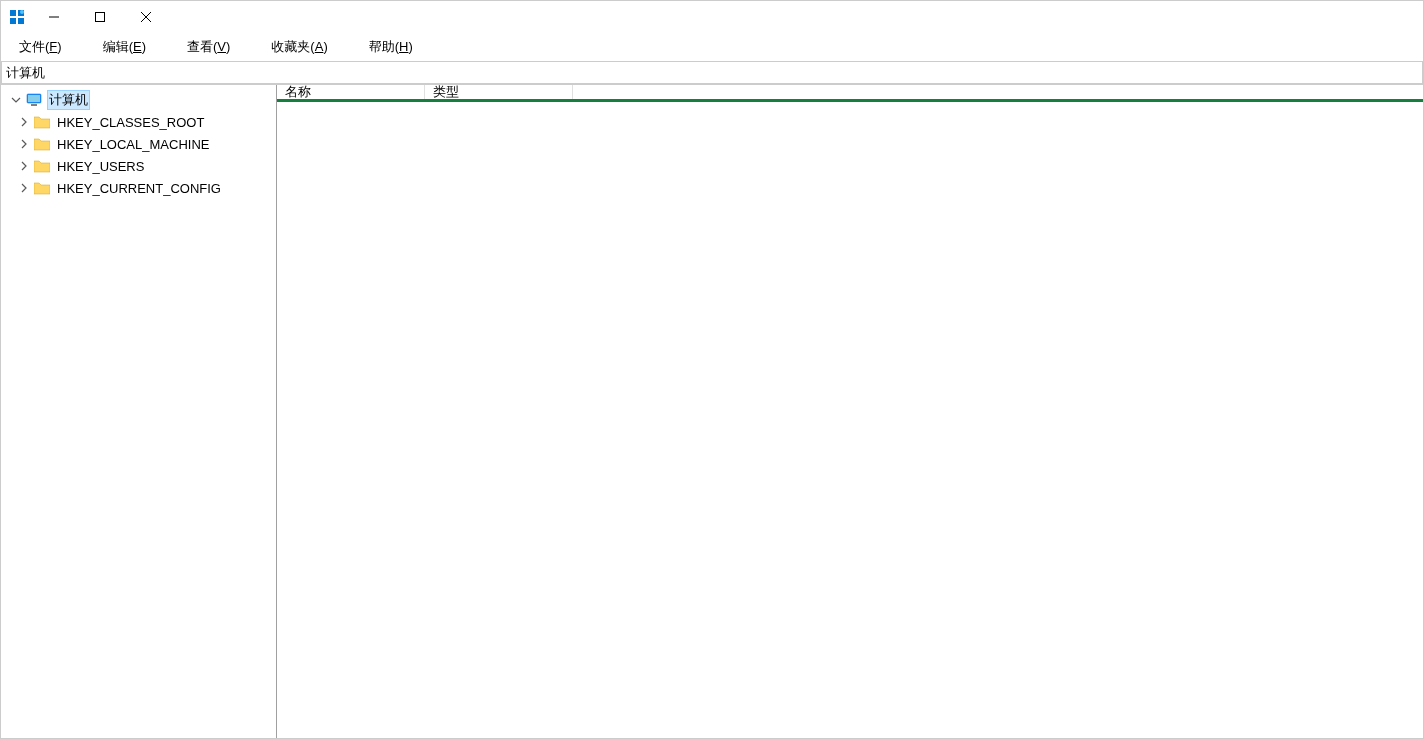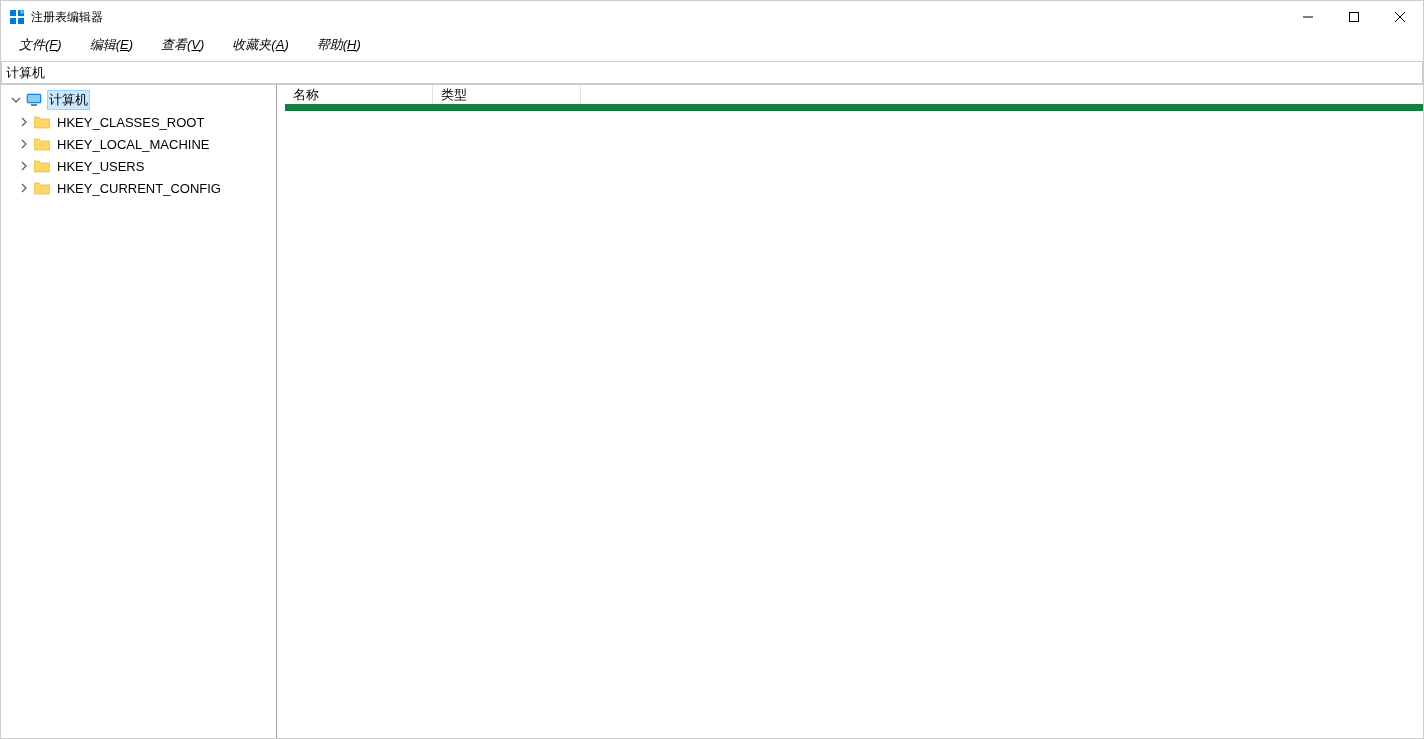--- a/index.html
+++ b/index.html
@@ -45,25 +45,24 @@
       width: 46px;
       height: 100%;
       display: flex;
       align-items: center;
       justify-content: center;
       cursor: pointer;
     }
     .menubar {
       height: 28px;
       display: flex;
-      align-items: flex-start;
+      align-items: center;
       padding: 0 8px;
-      gap: 8px;
-      background: #ffffff;
-      font-style: italic;
+      gap: 21px;
+      background: #ffffff;
     }
     .menu-item {
       padding: 3px 10px;
       font-size: 13px;
       cursor: pointer;
       color: #000000;
     }
     .menu-item .underline {
       text-decoration: underline;
     }
@@ -129,23 +128,22 @@
       padding: 0 1px;
     }
     .list-panel {
       flex: 1;
       display: flex;
       flex-direction: column;
       background: #ffffff;
     }
     .list-header {
       display: flex;
-      height: 26px;
-      border-bottom: 7px solid #15803d;
-      margin-left: 8px;
+      height: 17px;
+      border-bottom: 3px solid #15803d;
     }
     .list-header-col {
       display: flex;
       align-items: center;
       padding: 0 8px;
       font-size: 13px;
       border-right: 1px solid #e0e0e0;
       cursor: pointer;
       color: #000000;
     }
@@ -159,21 +157,20 @@
 <div class="titlebar">
   <span class="titlebar-icon">
     <svg width="16" height="16" viewBox="0 0 16 16">
       <rect x="1" y="1" width="6" height="6" fill="#0078d4"></rect>
       <rect x="9" y="1" width="6" height="6" fill="#0078d4"></rect>
       <rect x="1" y="9" width="6" height="6" fill="#0078d4"></rect>
       <rect x="9" y="9" width="6" height="6" fill="#0078d4"></rect>
       <circle cx="13" cy="3" r="2" fill="#4cc2ff"></circle>
     </svg>
   </span>
-  <span class="titlebar-title">注册表编辑器</span>
   <div class="titlebar-controls">
     <div class="titlebar-btn">
       <svg width="10" height="10" viewBox="0 0 10 10">
           <line x1="0" y1="5" x2="10" y2="5" stroke="#000" stroke-width="1"></line>
         </svg>
     </div>
     <div class="titlebar-btn">
       <svg width="10" height="10" viewBox="0 0 10 10">
           <rect x="0.5" y="0.5" width="9" height="9" fill="none" stroke="#000" stroke-width="1"></rect>
         </svg>

